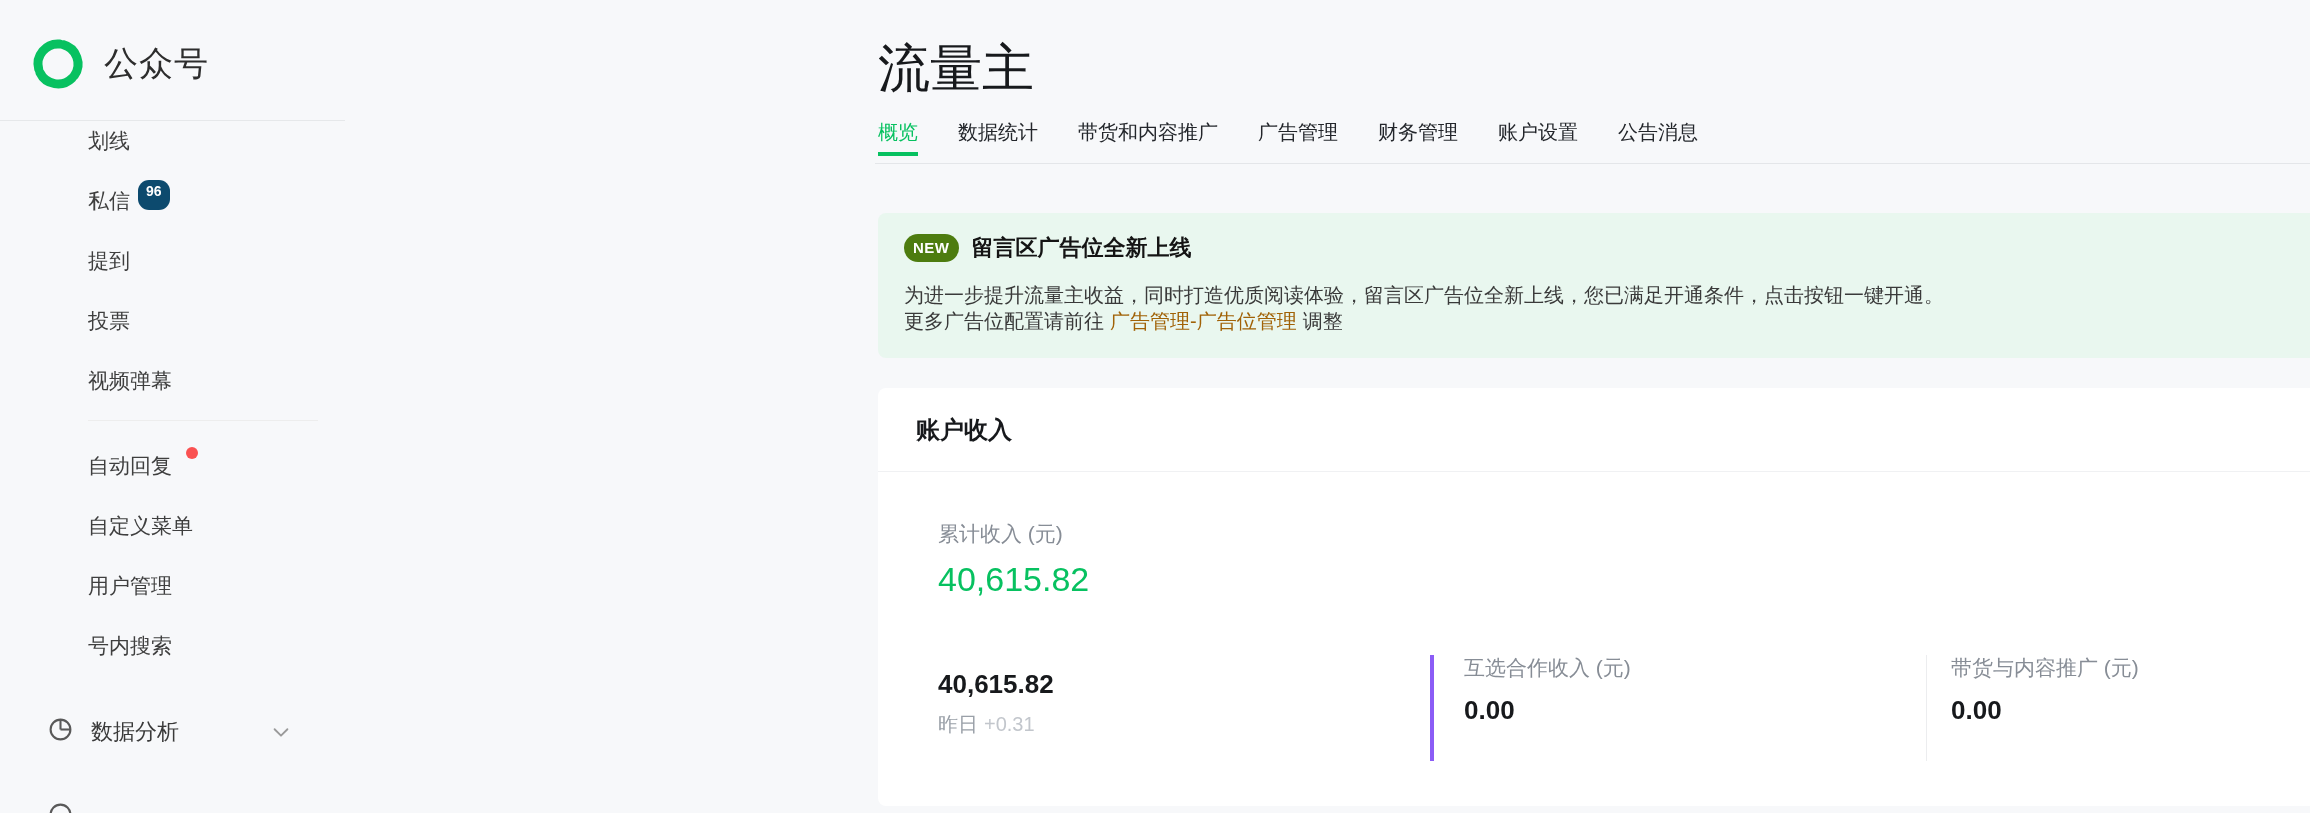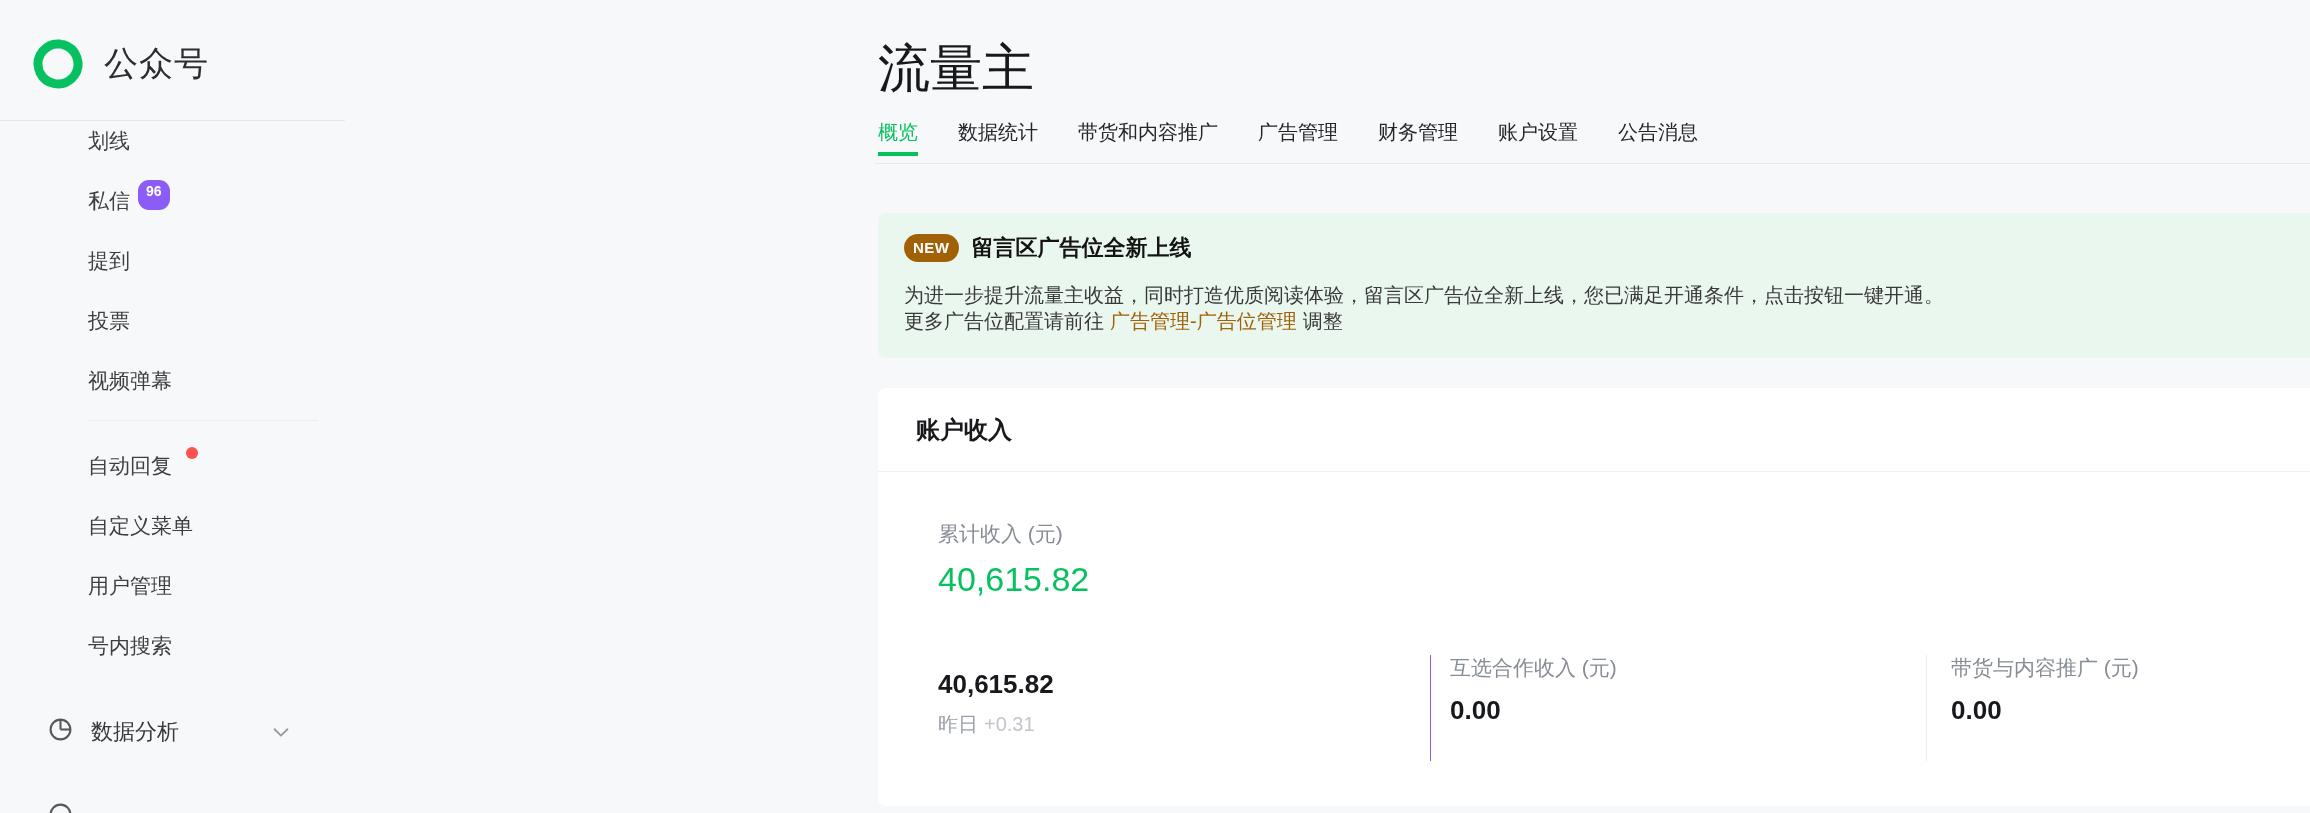--- a/index.html
+++ b/index.html
@@ -20,21 +20,21 @@
   .sb-divider-top { position:absolute; left:0; top:120px; width:345px; height:1px; background:#e6e8ea; }
   .sb-divider-mid { position:absolute; left:88px; top:420px; width:230px; height:1px; background:#ededed; }
 
   .sb-item {
     position:absolute; left:88px; height:30px;
     display:flex; 
     font-size:21px; color:#3f3f3f; cursor:pointer; white-space:nowrap;
   }
   .sb-item .badge {
     margin-left:8px; transform:translateY(-7px);
-    background:#8b5cf6; color:#fff;
+    background:#0c4a6e; color:#fff;
     font-size:14px; font-weight:bold; line-height:1;
     padding:4px 8px 5px; border-radius:11px;
   }
   .sb-item .dot {
     margin-left:14px; transform:translateY(-5px);
     width:12px; height:12px; border-radius:50%; background:#fa5151;
   }
   .sb-section {
     position:absolute; left:48px; height:34px; width:244px;
     display:flex; align-items:center;
@@ -58,21 +58,21 @@
   .tab.active { color:#07c160; font-weight:500; border-bottom-color:#07c160; }
   .tabs-baseline { position:absolute; left:875px; top:163px; right:0; height:1px; background:#e4e6e9; }
 
   
   .banner {
     position:absolute; left:878px; top:213px; width:1640px; height:145px;
     background:#e9f7ef; border-radius:8px; padding:22px 26px;
   }
   .banner-head { display:flex; align-items:center; height:26px; }
   .new-badge {
-    background:#a16207; color:#fff; font-size:15px; font-weight:bold;
+    background:#4d7c0f; color:#fff; font-size:15px; font-weight:bold;
     line-height:1; padding:6px 9px 7px; border-radius:14px; letter-spacing:0.5px;
   }
   .banner-title { margin-left:13px; font-size:22px; font-weight:bold; color:#141414; }
   .banner-line1 { margin-top:21px; font-size:20px; line-height:26px; color:#3a3a3a; }
   .banner-line2 { font-size:20px; line-height:26px; color:#3a3a3a; }
   .banner-link { color:#a16207; margin:0 6px; cursor:pointer; text-decoration:none; }
 
   
   .card {
     position:absolute; left:878px; top:388px; width:1640px; height:418px;
@@ -83,21 +83,21 @@
     padding-left:38px; border-bottom:1px solid #f0f1f3;
     font-size:24px; font-weight:bold; color:#17191c;
   }
   .card-body { padding:49px 0 0 60px; }
   .total-label { font-size:21px; color:#878d96; line-height:26px; }
   .total-value { margin-top:12px; font-size:34px; font-weight:500; color:#07c160; line-height:40px; }
 
   .stats-row { display:flex; margin-top:56px; }
   .stat-col { min-height:106px; }
   .stat-col.c1 { width:492px; }
-  .stat-col.c2 { width:496px; border-left:1px solid #8b5cf6; padding-left:19px; }
+  .stat-col.c2 { width:496px; border-left:4px solid #8b5cf6; padding-left:30px; }
   .stat-col.c3 { width:540px; border-left:1px solid #ecedef; padding-left:24px; }
   .stat-label { font-size:21px; color:#878d96; line-height:26px; white-space:nowrap; }
   .stat-value { margin-top:13px; font-size:26px; font-weight:600; color:#17191c; line-height:32px; }
   .stat-sub { margin-top:12px; font-size:20px; line-height:24px; }
   .stat-sub .sub-prefix { color:#9aa0a8; }
   .stat-sub .sub-value { color:#c2c6cc; margin-left:6px; }
 </style>
 </head>
 <body>
 

